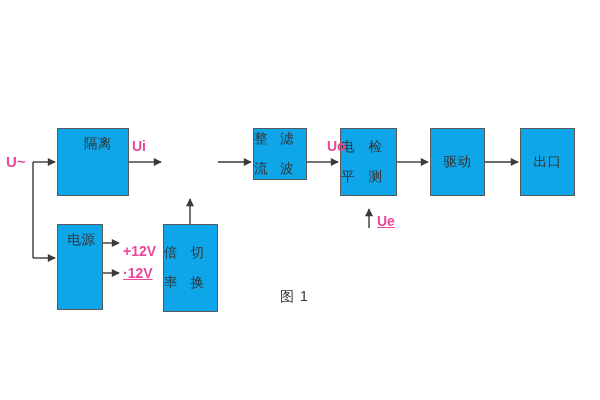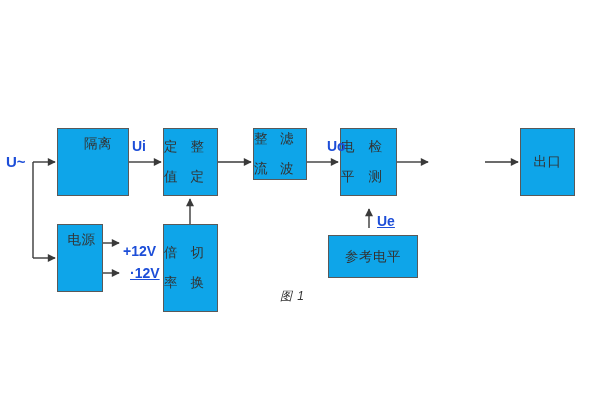--- a/index.html
+++ b/index.html
@@ -24,21 +24,21 @@
     font-size:13.5px;
     line-height:30px;
     letter-spacing:0.5px;
     color:#333333;
   }
   .box.align-left{align-items:flex-start;}
   .lbl{
     position:absolute;
     font-size:14px;
     font-weight:600;
-    color:#1d4ed8;
+    color:#ec4899;
     white-space:nowrap;
     line-height:15px;
   }
   .lbl.cjk{font-weight:400;color:#333333;letter-spacing:1px;}
 </style>
 </head>
 <body>
 
 <div id="canvas">
 
@@ -61,60 +61,56 @@
       <path d="M103,273 H119" marker-end="url(#arr)"></path>
       <path d="M190,224 V199" marker-end="url(#arr)"></path>
       <path d="M369,228 V209" marker-end="url(#arr)"></path>
     </g>
   </svg>
 
   <div class="box align-left" style="left:57px;top:128px;width:72px;height:68px;padding-left:10px;">
     <span>隔离</span>
   </div>
 
-  <div class="box" style="left:163px;top:128px;width:55px;height:68px;">
-    <span>定值</span>
-    <span>整定</span>
-  </div>
 
   <div class="box" style="left:253px;top:128px;width:54px;height:52px;">
     <span>整流</span>
     <span>滤波</span>
   </div>
 
   <div class="box" style="left:340px;top:128px;width:57px;height:68px;">
     <span>电平</span>
     <span>检测</span>
   </div>
 
+  <div class="box" style="left:430px;top:128px;width:55px;height:68px;">
+    <span>驱动</span>
+  </div>
 
   <div class="box" style="left:520px;top:128px;width:55px;height:68px;">
     <span>出口</span>
   </div>
 
-  <div class="box align-left" style="left:57px;top:224px;width:46px;height:68px;padding-left:3px;">
+  <div class="box align-left" style="left:57px;top:224px;width:46px;height:86px;padding-left:3px;">
     <span>电源</span>
   </div>
 
   <div class="box" style="left:163px;top:224px;width:55px;height:88px;">
     <span>倍率</span>
     <span>切换</span>
   </div>
 
-  <div class="box" style="left:328px;top:235px;width:90px;height:43px;">
-    <span>参考电平</span>
-  </div>
 
   <span class="lbl" style="left:6px;top:154px;font-size:15px;">U~</span>
 
   <span class="lbl" style="left:132px;top:139px;">Ui</span>
 
   <span class="lbl" style="left:312px;top:139px;margin-left:15px;">Uo</span>
 
   <span class="lbl" style="left:377px;top:214px;text-decoration:underline;">Ue</span>
 
   <span class="lbl" style="left:123px;top:244px;">+12V</span>
 
-  <span class="lbl" style="left:130px;top:266px;text-decoration:underline;">·12V</span>
+  <span class="lbl" style="left:123px;top:266px;text-decoration:underline;">·12V</span>
 
-  <span class="lbl cjk" style="left:280px;top:289px;font-size:12px;font-style:italic;">图 1</span>
+  <span class="lbl cjk" style="left:280px;top:289px;font-size:14px;">图 1</span>
 
 </div>
 
 </body></html>

